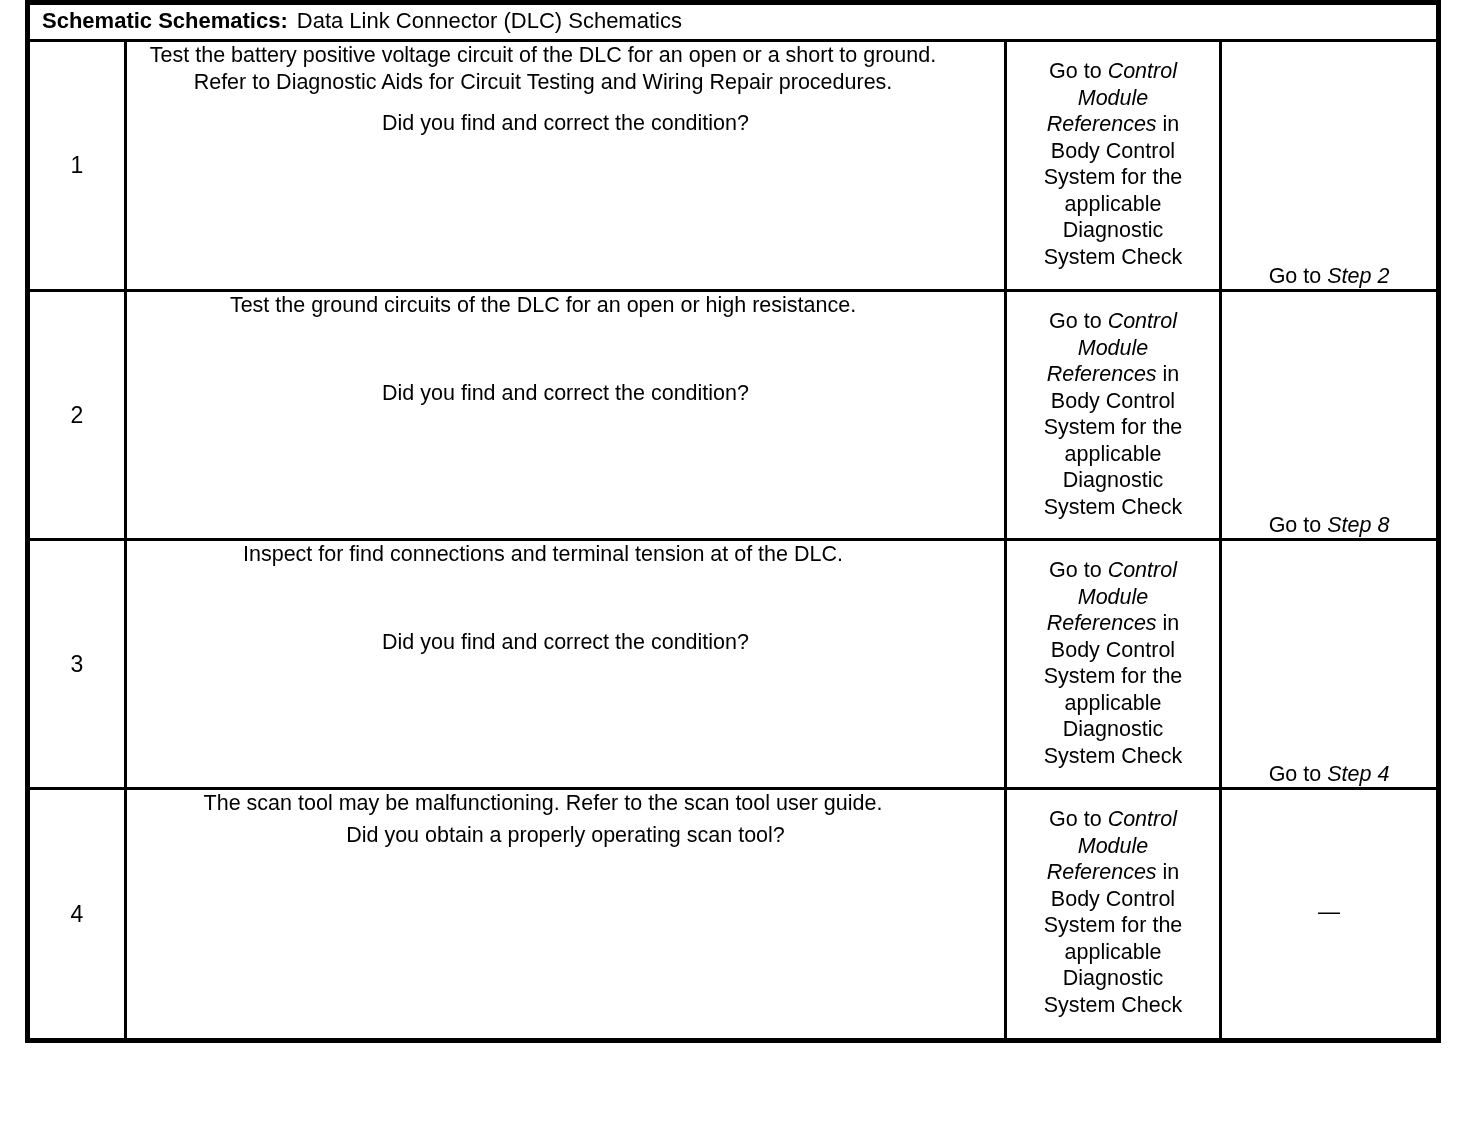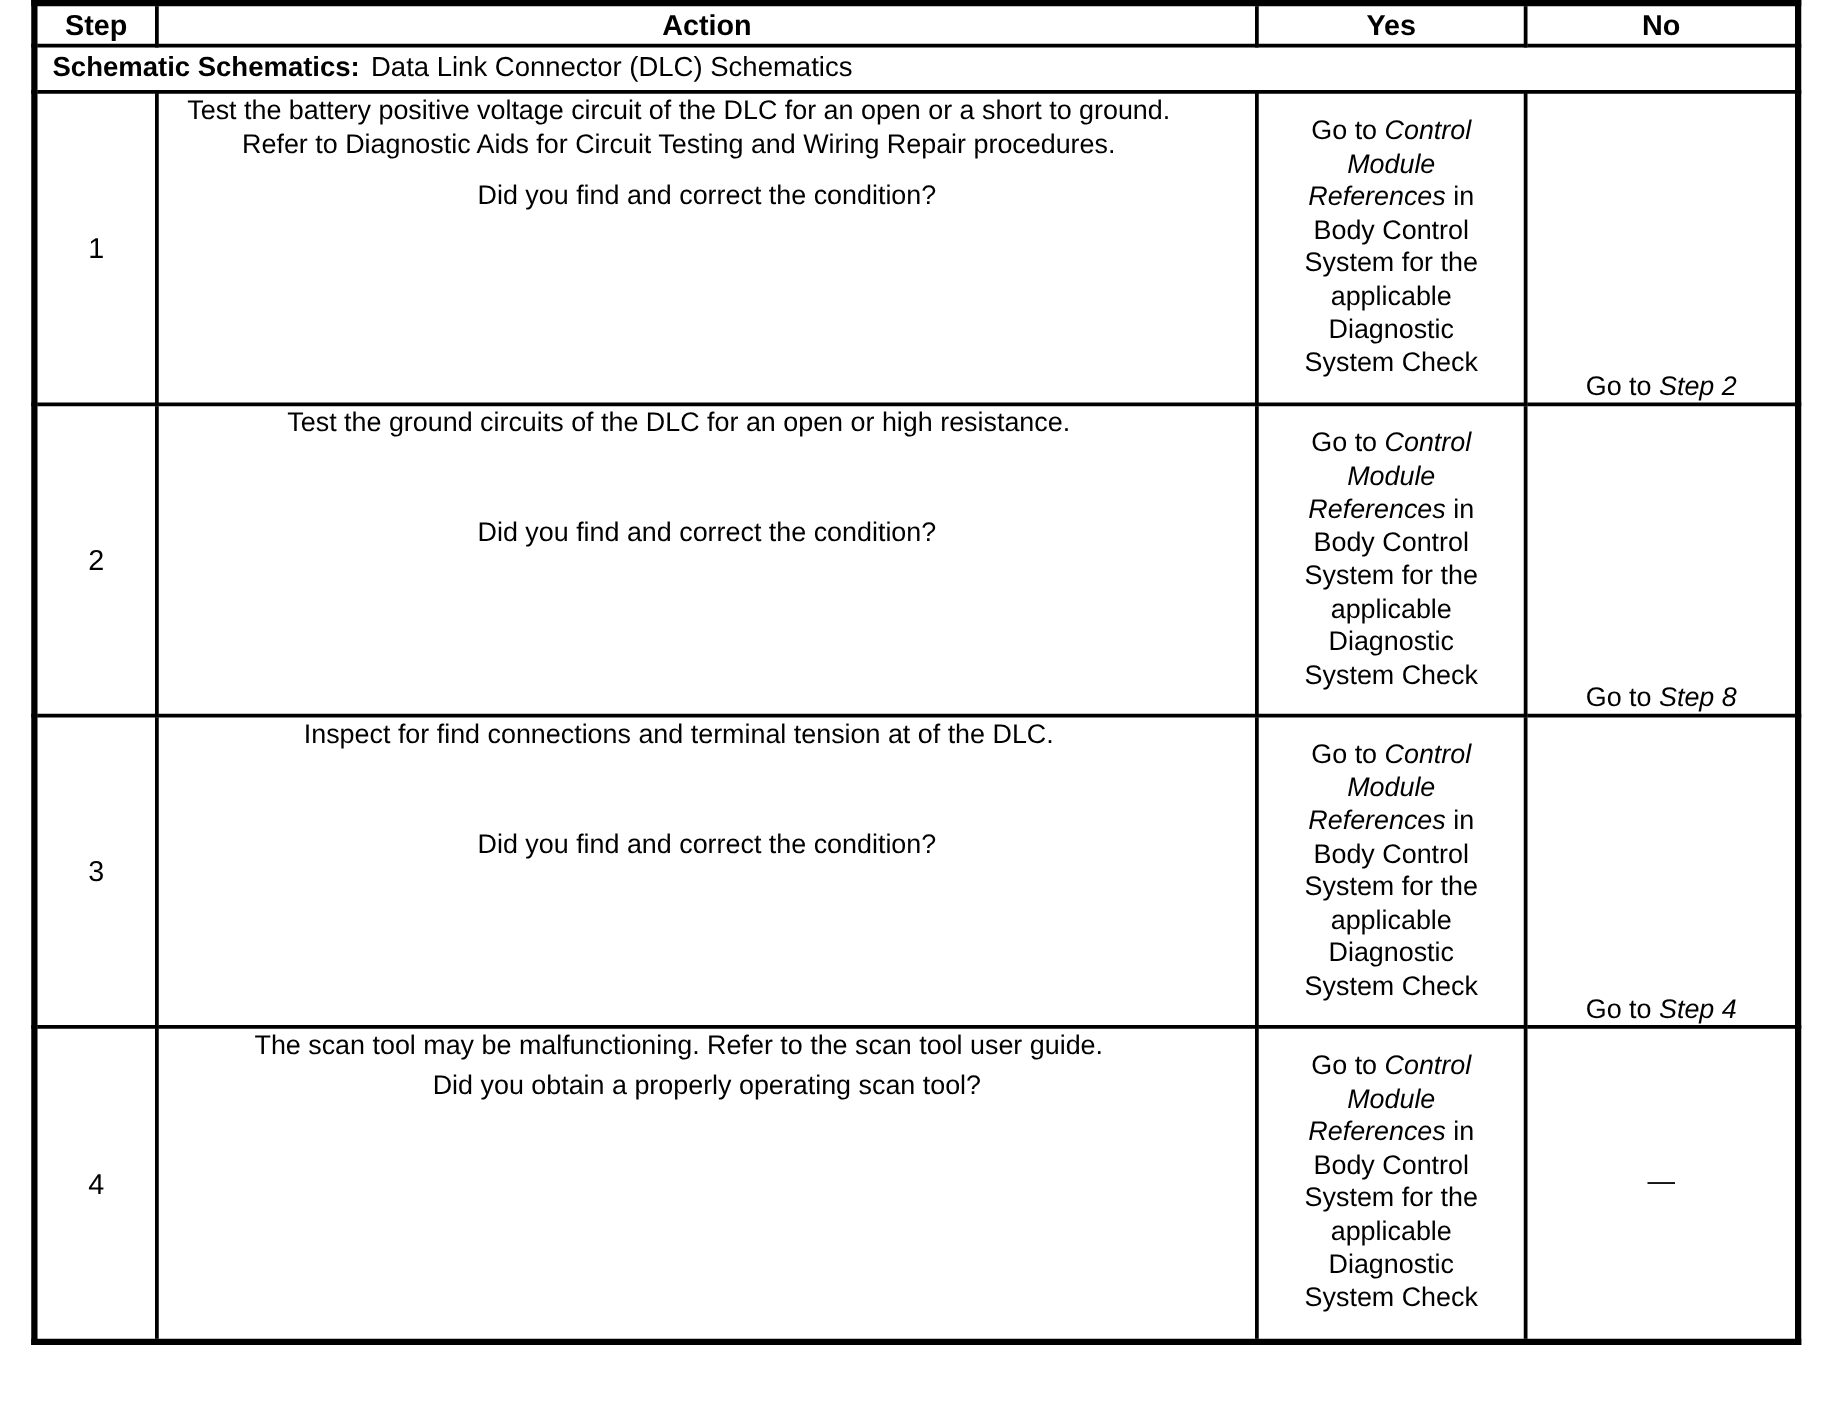--- a/index.html
+++ b/index.html
@@ -122,26 +122,20 @@
 
 
   <table class="diag">
     <colgroup>
       <col class="c-step">
       <col class="c-action">
       <col class="c-yes">
       <col class="c-no">
     </colgroup>
     <tbody>
-      <tr class="header-row">
-        <th>Step</th>
-        <th>Action</th>
-        <th>Yes</th>
-        <th>No</th>
-      </tr>
 
       <tr class="schematic-row">
         <td colspan="4">
           <span class="schem-label">Schematic Schematics:</span><span class="schem-value">Data Link Connector (DLC) Schematics</span>
         </td>
       </tr>
 
       <tr class="r1">
         <td class="step-cell">1</td>
         <td class="action-cell">

